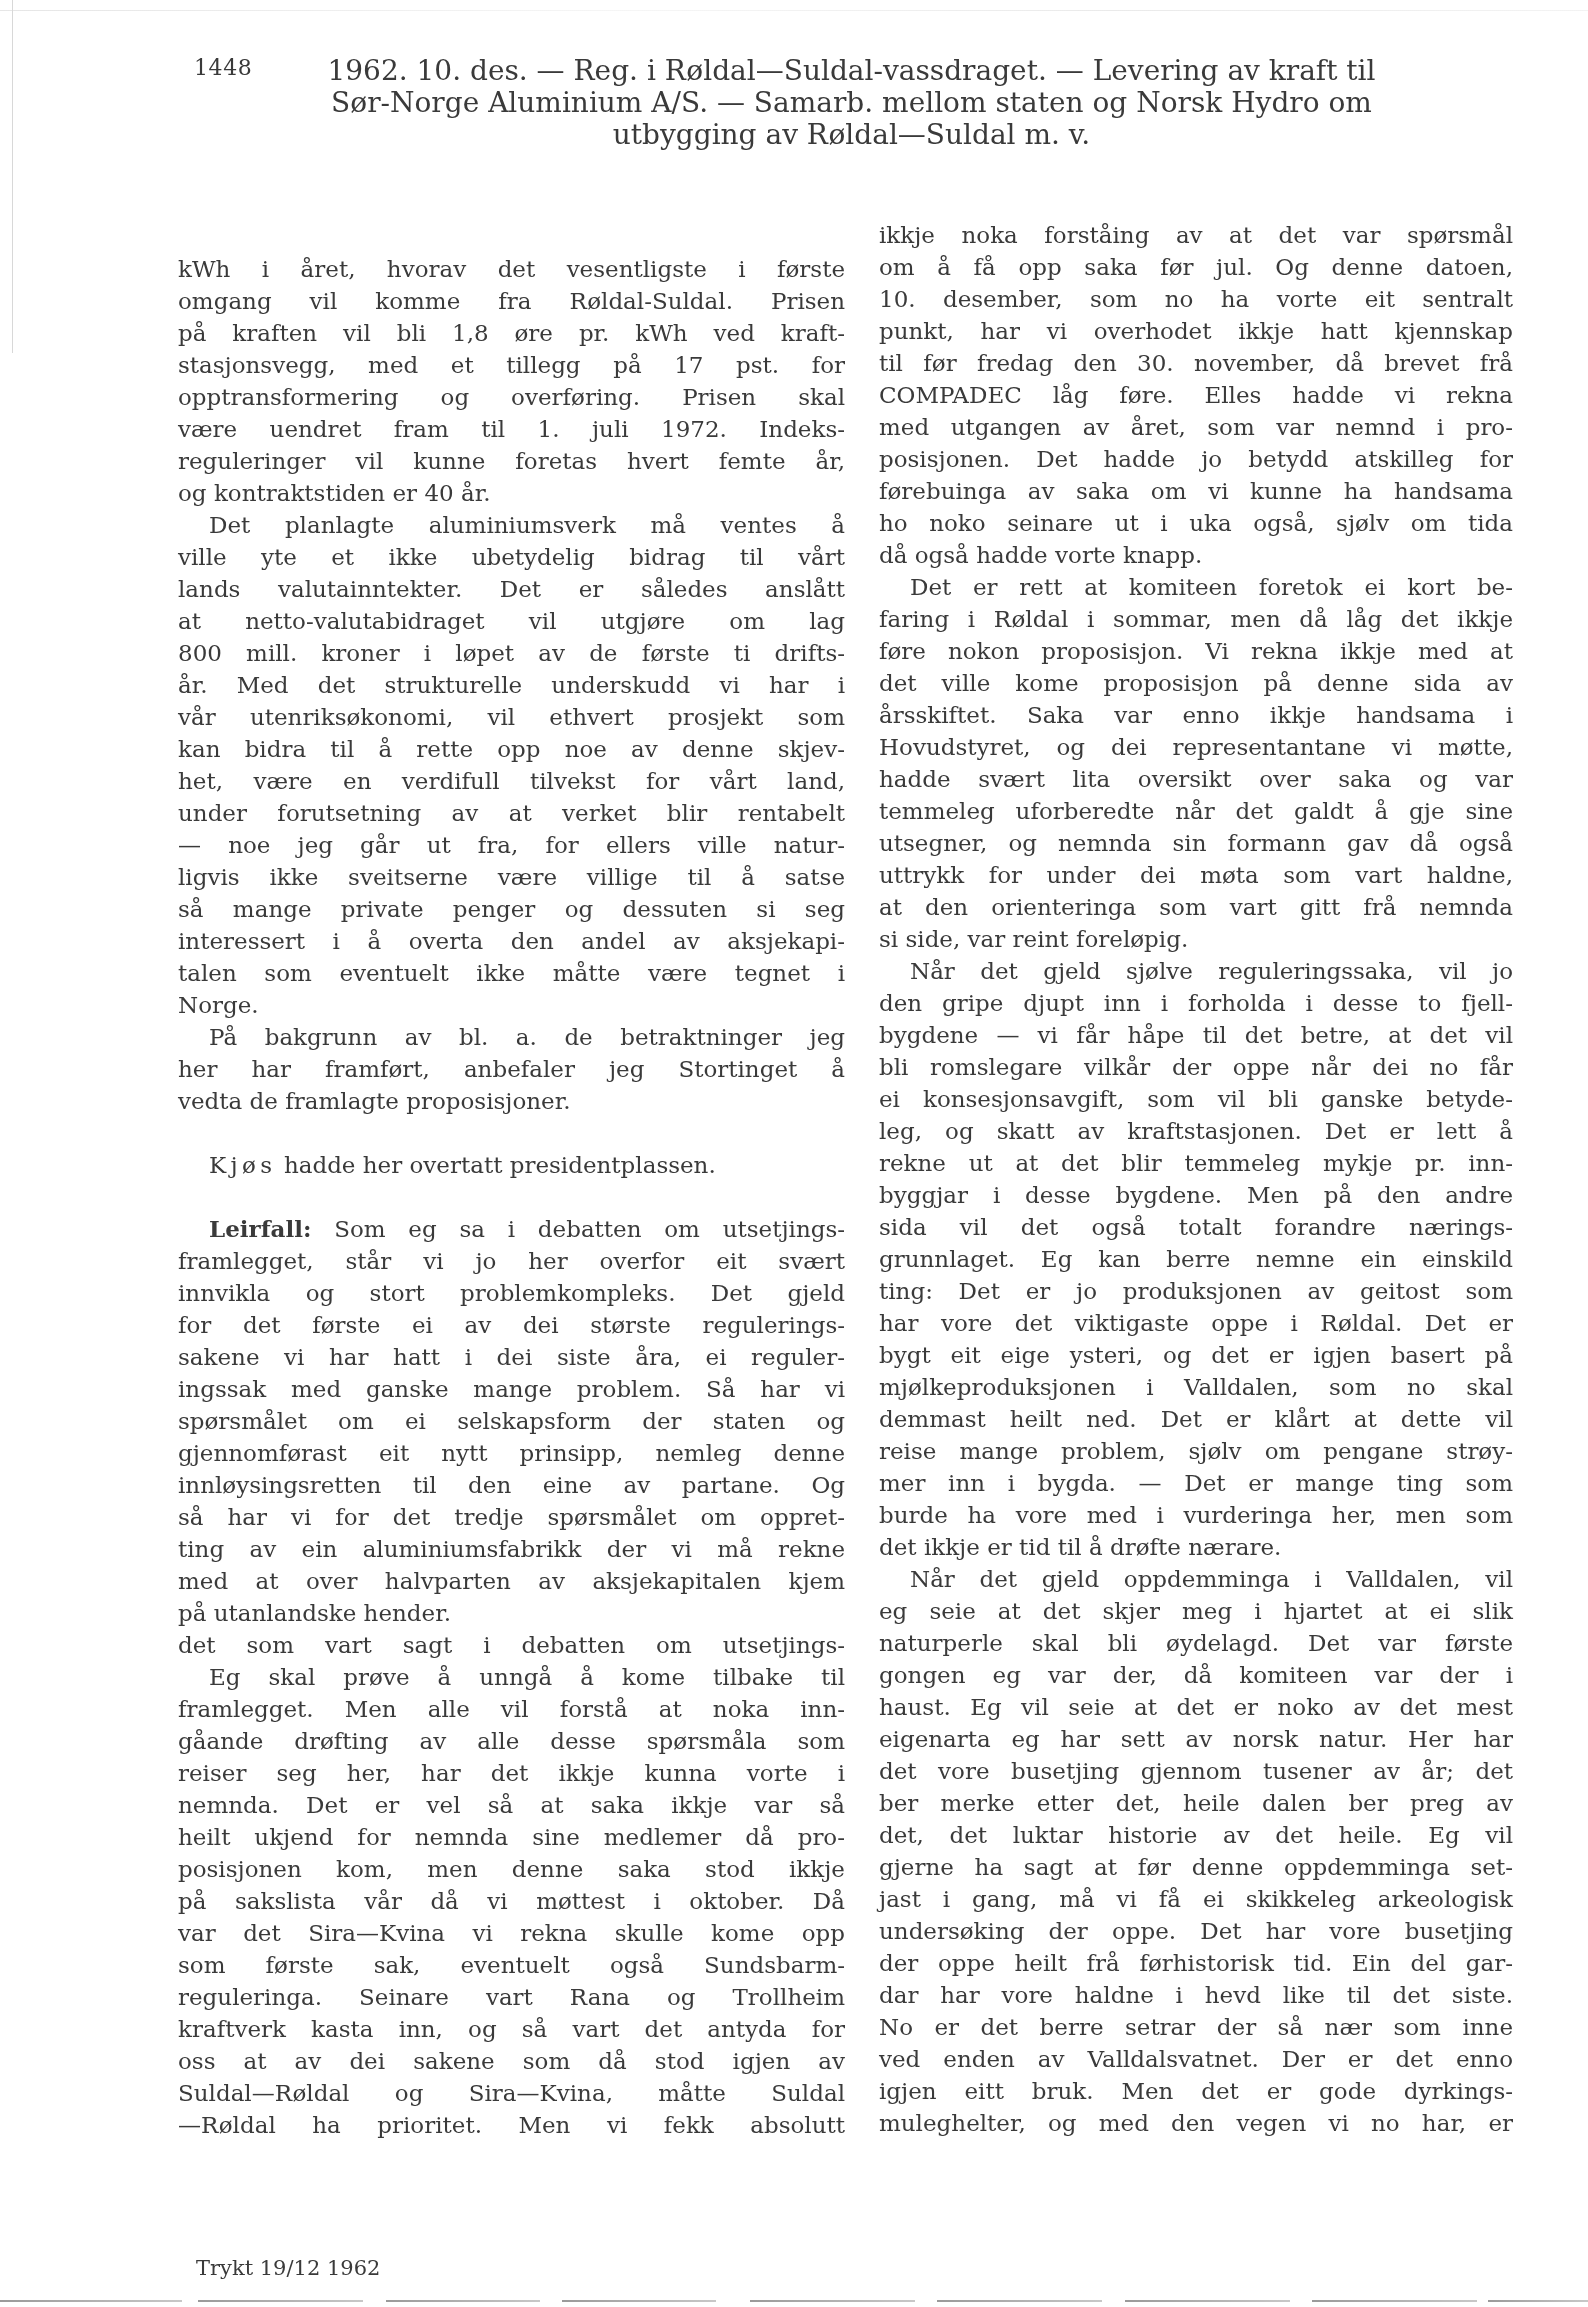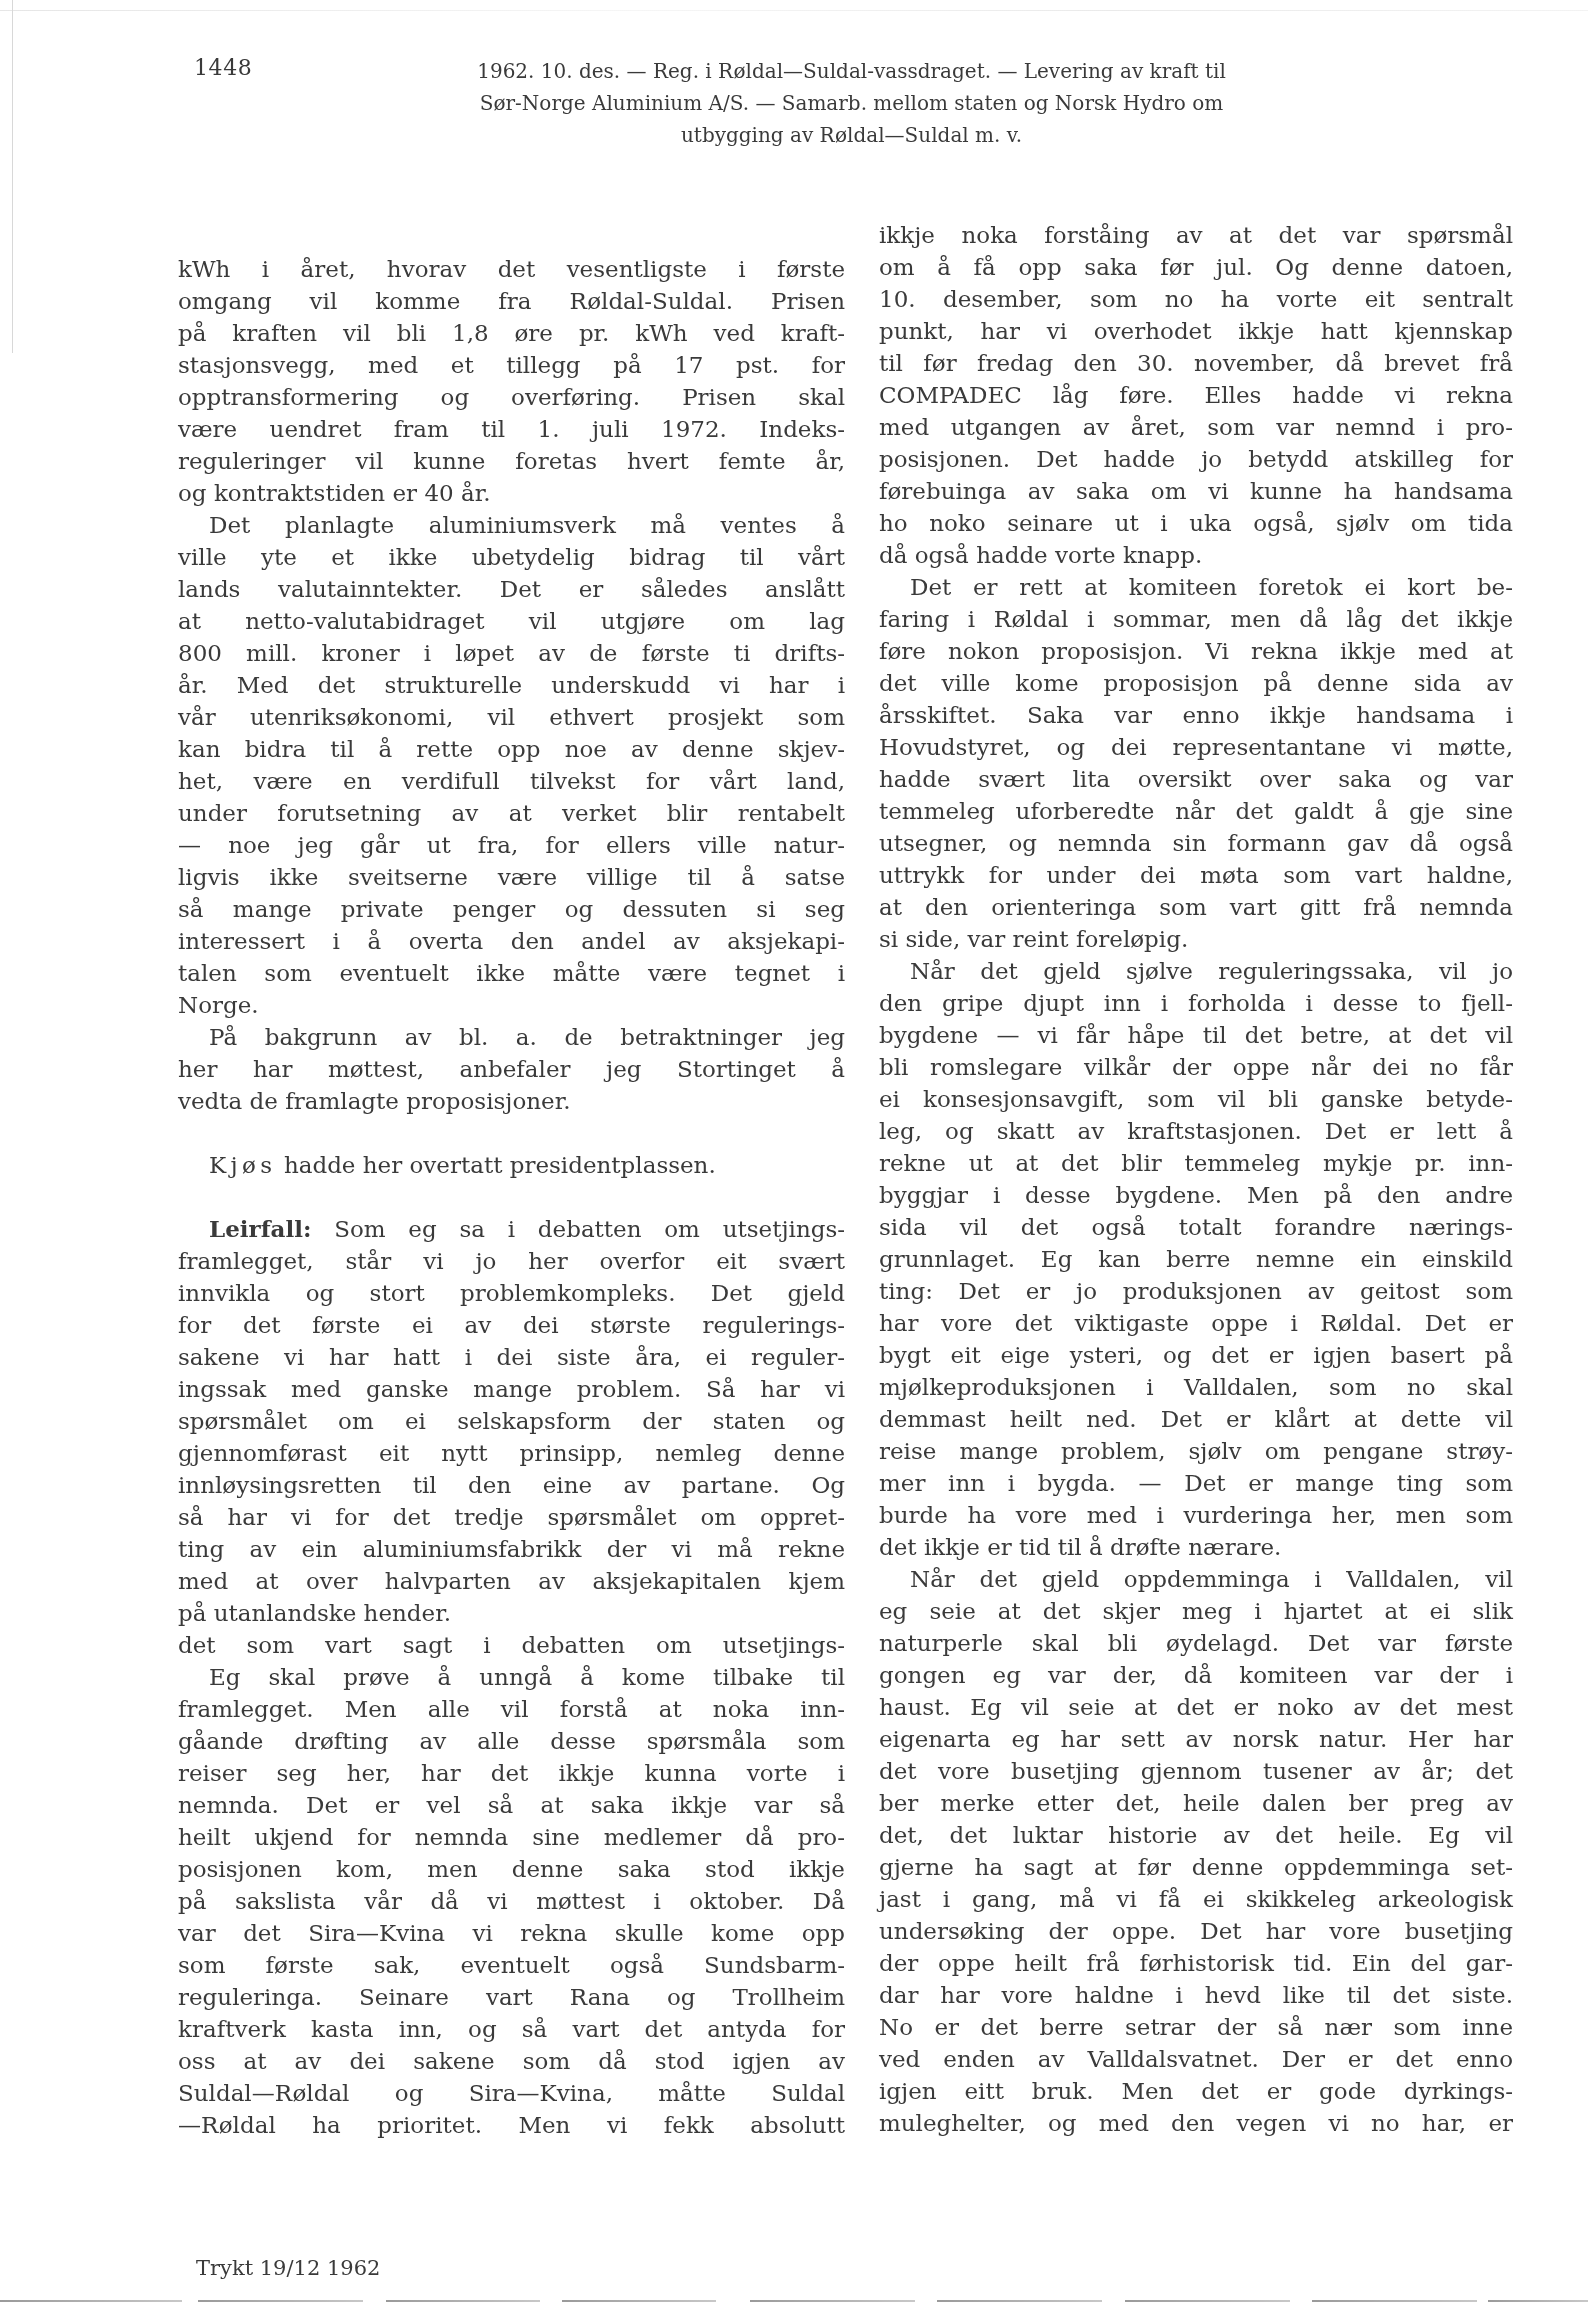--- a/index.html
+++ b/index.html
@@ -15,21 +15,21 @@
     .page-edge-top {
       position: absolute; left: 0; top: 10px; width: 1588px; height: 0.6px;
       background: linear-gradient(90deg, #e6e6e6 0%, #f6f6f6 40%, #eaeaea 70%, #f3f3f3 100%);
     }
     .page-number {
       position: absolute; left: 194px; top: 55px;
       font-size: 22px; letter-spacing: 0.6px;
     }
     .running-head {
       position: absolute; left: 325px; top: 55px; width: 1053px;
-      font-size: 20px; line-height: 32px; text-align: center;
+      font-size: 28px; line-height: 32px; text-align: center;
     }
     .running-head .rh-line { display: block; white-space: nowrap; }
     .column {
       position: absolute; top: 219px;
       font-size: 23px; line-height: 32px;
     }
     .column.left { left: 178px; width: 667px; margin-top: 34px; }
     .column.right { left: 879px; width: 634px; }
     .ln {
       display: block; white-space: nowrap; text-align: justify;
@@ -88,21 +88,21 @@
       <span class="ln">under forutsetning av at verket blir rentabelt</span>
       <span class="ln">— noe jeg går ut fra, for ellers ville natur-</span>
       <span class="ln">ligvis ikke sveitserne være villige til å satse</span>
       <span class="ln">så mange private penger og dessuten si seg</span>
       <span class="ln">interessert i å overta den andel av aksjekapi-</span>
       <span class="ln">talen som eventuelt ikke måtte være tegnet i</span>
       <span class="ln last">Norge.</span>
     </div>
   <div id="lc-p3">
       <span class="ln indent">På bakgrunn av bl. a. de betraktninger jeg</span>
-      <span class="ln">her har møttest, anbefaler jeg Stortinget å</span>
+      <span class="ln">her har framført, anbefaler jeg Stortinget å</span>
       <span class="ln last">vedta de framlagte proposisjoner.</span>
     </div>
   <span class="gap"></span>
   <span class="ln indent last">
     <span class="spaced">Kjøs</span>
     <span>hadde her overtatt presidentplassen.</span>
   </span>
   <span class="gap"></span>
   <span class="ln indent">
     <span class="speaker">Leirfall:</span>

